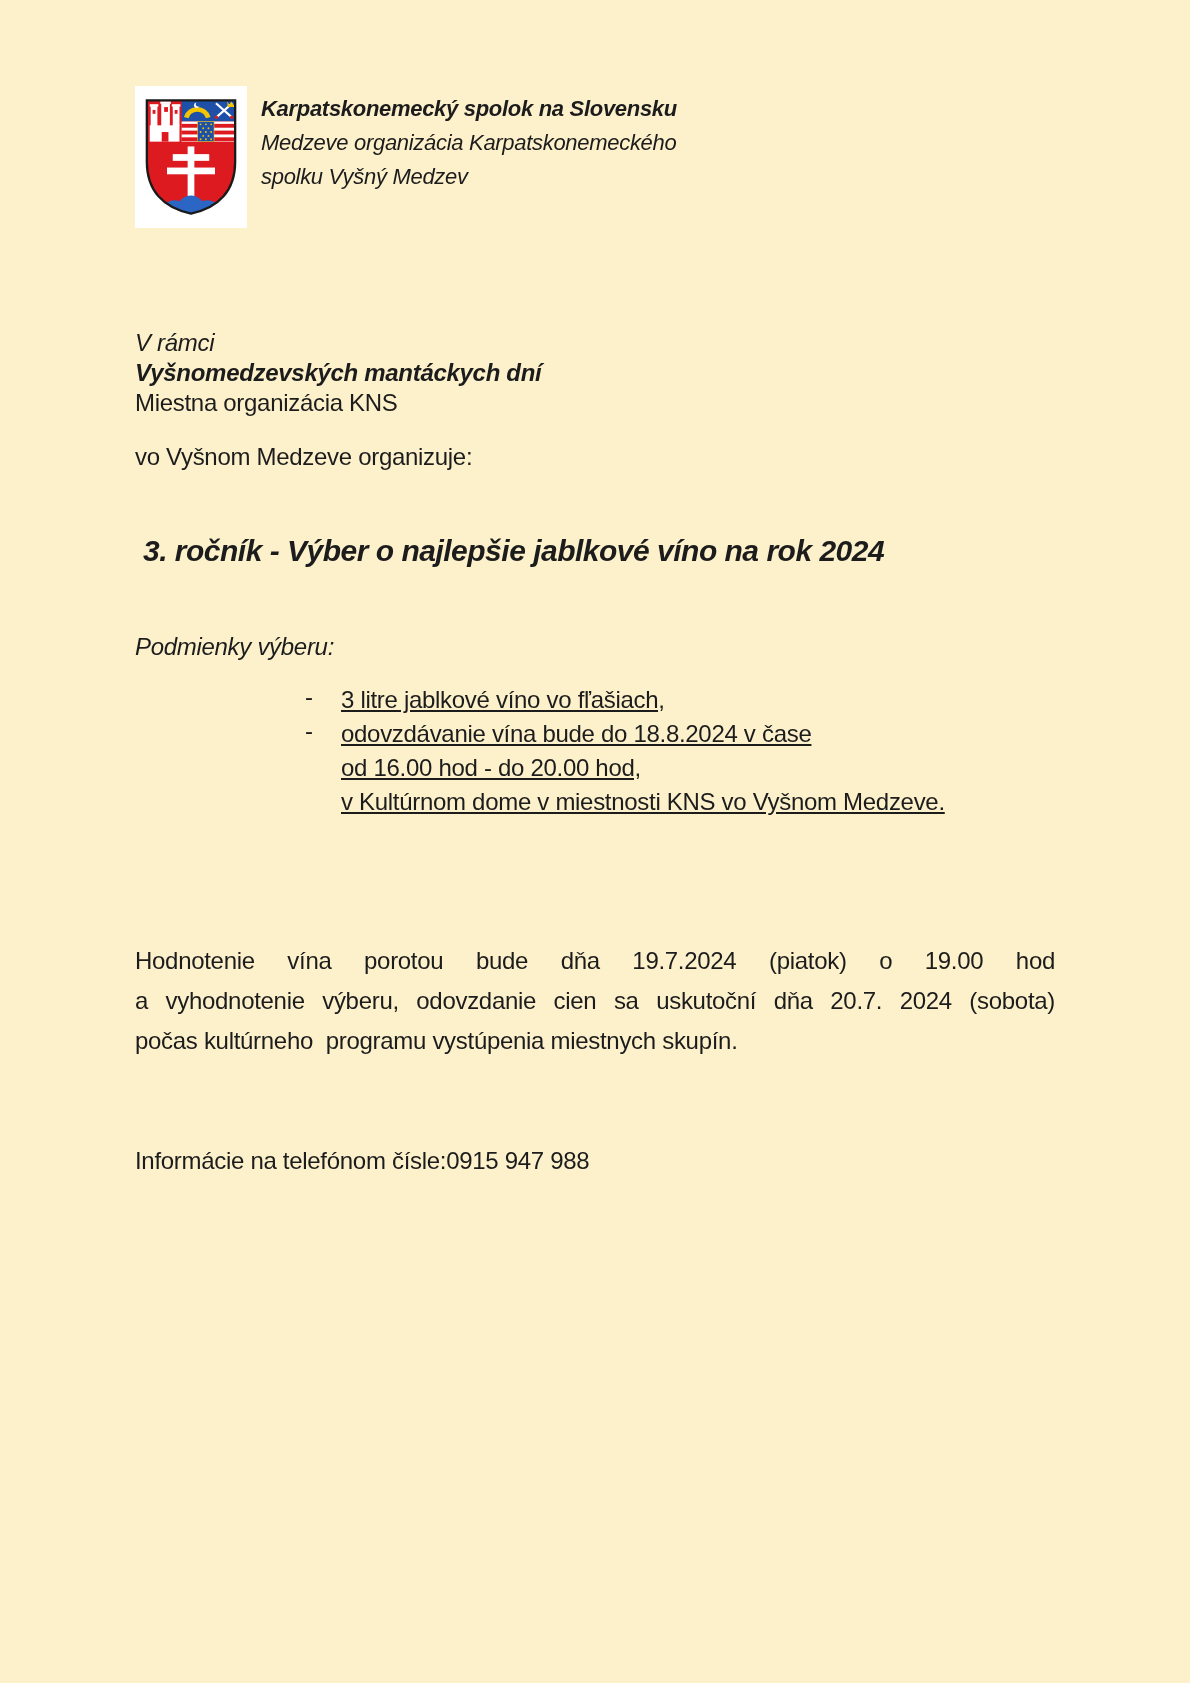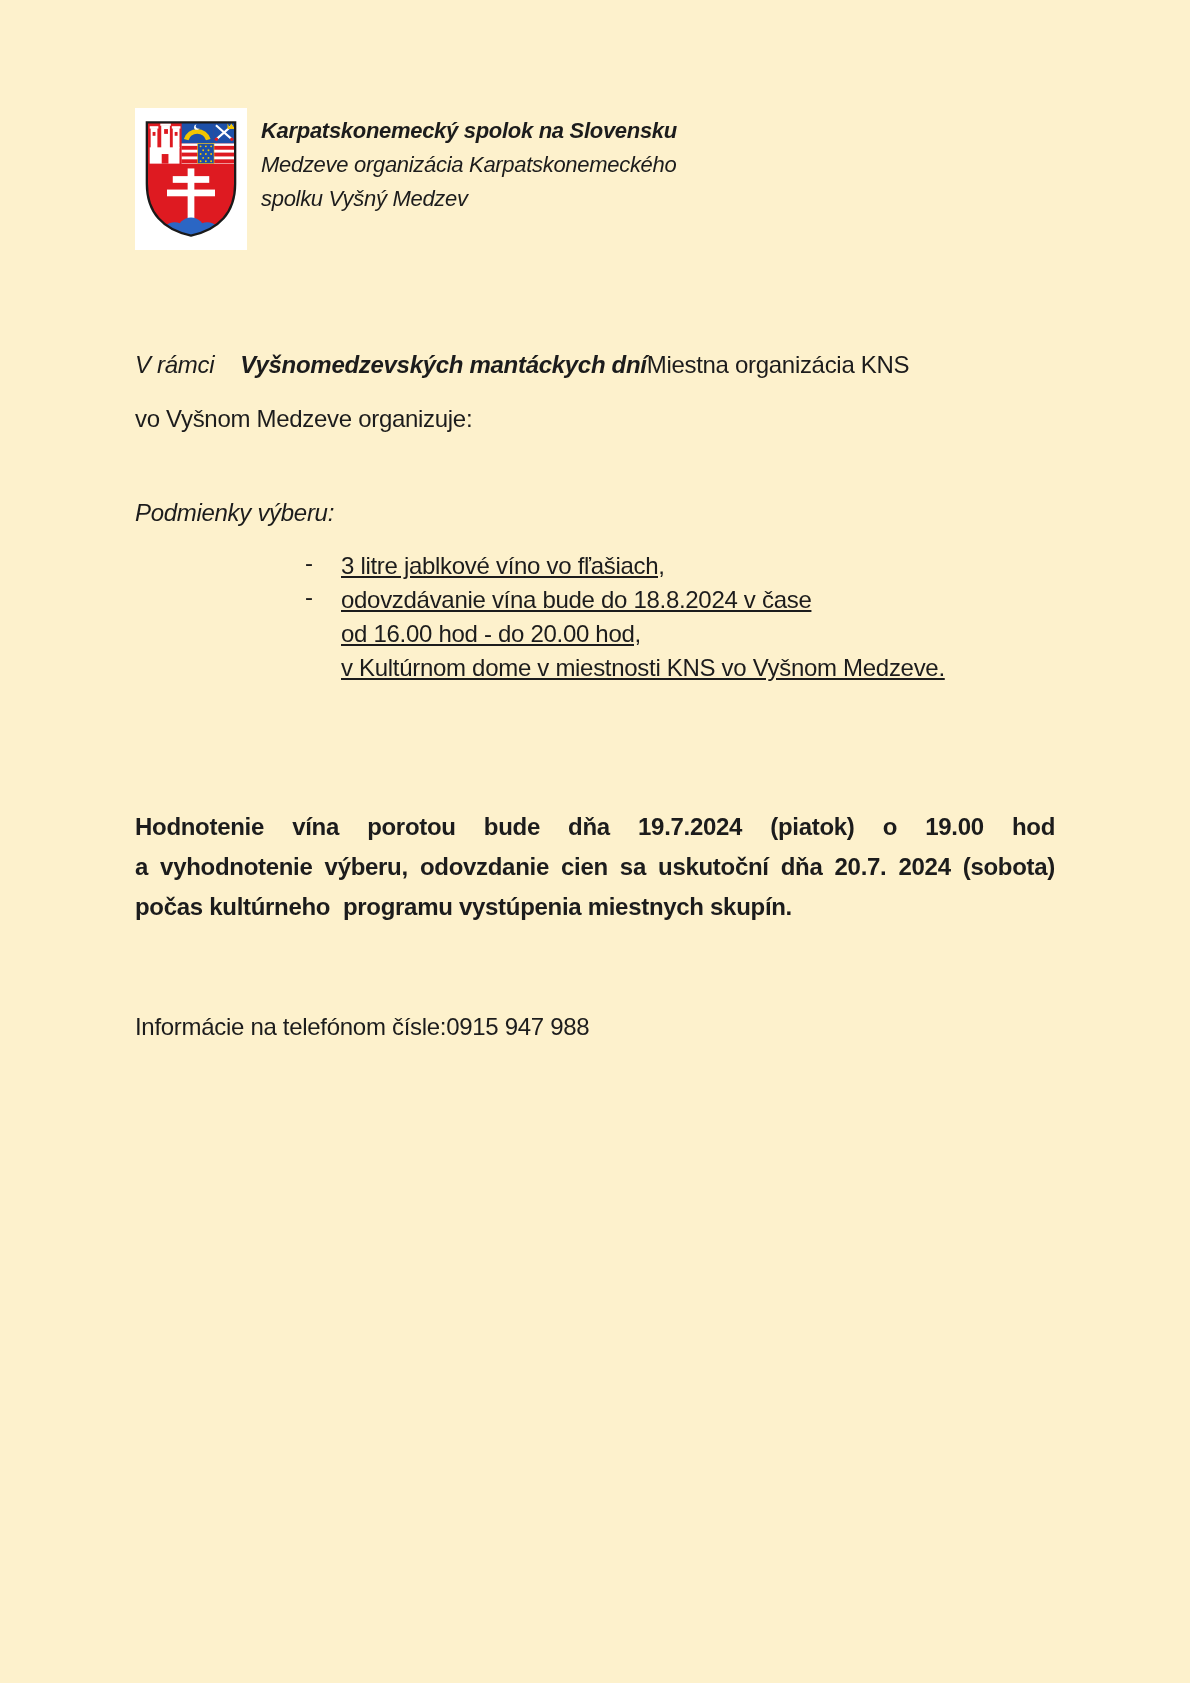--- a/index.html
+++ b/index.html
@@ -9,21 +9,21 @@
     background: #FDF1CC;
     font-family: "Liberation Sans", "DejaVu Sans", sans-serif;
     color: #1c1c1c;
     overflow: hidden;
   }
   .page {
     position: relative;
     width: 1190px;
     height: 1683px;
     box-sizing: border-box;
-    padding: 108px 135px 0 135px;
+    padding: 86px 135px 0 135px;
   }
   
   .header-row {
     display: flex;
     align-items: flex-start;
   }
   .logo-box {
     width: 112px;
     height: 142px;
     background: #ffffff;
@@ -41,21 +41,21 @@
     letter-spacing: -0.3px;
   }
   .org-line1 { font-weight: bold; }
   
   .intro {
     margin-top: 100px;
     font-size: 24px;
     letter-spacing: -0.3px;
     line-height: 30px;
   }
-  .intro-l1 { display: flex; align-items: baseline; white-space: nowrap; }
+  .intro-l1 { display: flex; align-items: baseline; white-space: nowrap; flex-direction: column; }
   .intro-prefix { font-style: italic; margin-right: 26px; }
   .intro-event  { font-style: italic; font-weight: bold; }
   .intro-l2 { margin-top: 24px; }
   
   .doc-title {
     margin-top: 62px;
     margin-left: 8px;
     font-size: 30px;
     font-weight: bold;
     font-style: italic;
@@ -86,21 +86,21 @@
   .cond-lines { line-height: 34px; }
   .cond-line { min-height: 34px; text-decoration: underline; }
   
   .body-par {
     margin-top: 122px;
     width: 920px;
     font-size: 24px;
     letter-spacing: -0.3px;
     line-height: 40px;
   }
-  .p-line { text-align: justify; text-align-last: justify; font-weight: bold; }
+  .p-line { text-align: justify; text-align-last: justify; }
   .p-line:last-child { text-align-last: left; white-space: pre-wrap; }
   
   .contact {
     margin-top: 86px;
     font-size: 24px;
     letter-spacing: -0.3px;
     display: flex;
     align-items: baseline;
   }
   .contact-label { }
@@ -197,20 +197,21 @@
 
   <div class="intro">
     <div class="intro-l1">
       <span class="intro-prefix">V rámci</span>
       <span class="intro-event">Vyšnomedzevských mantáckych dní</span>
       <span class="intro-suffix">Miestna organizácia KNS</span>
     </div>
     <div class="intro-l2">vo Vyšnom Medzeve organizuje:</div>
   </div>
 
+  <div class="doc-title">3. ročník - Výber o najlepšie jablkové víno na rok 2024</div>
 
   <div class="cond-heading">Podmienky výberu:</div>
 
   <ul class="cond-list">
     <li class="cond-item">
       <span class="cond-dash">-</span>
       <div class="cond-lines">
         <div class="cond-line">3 litre jablkové víno vo fľašiach,</div>
       </div>
     </li>

